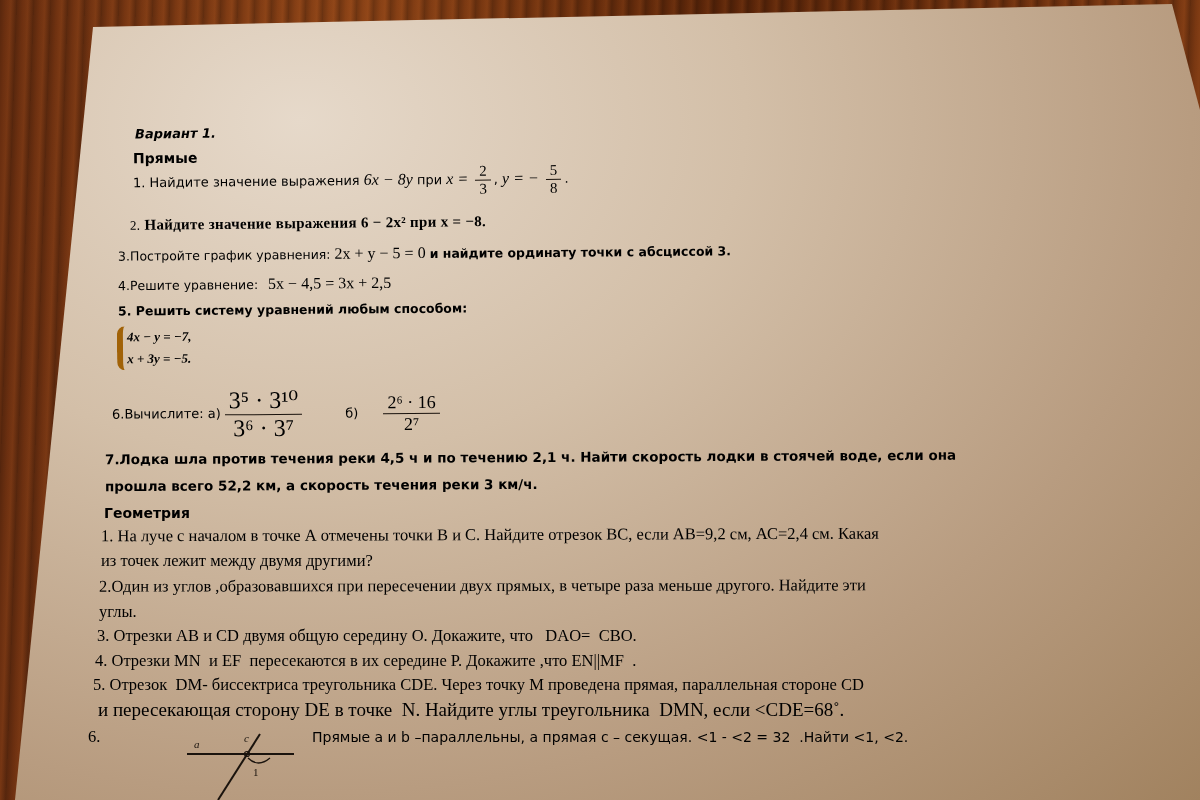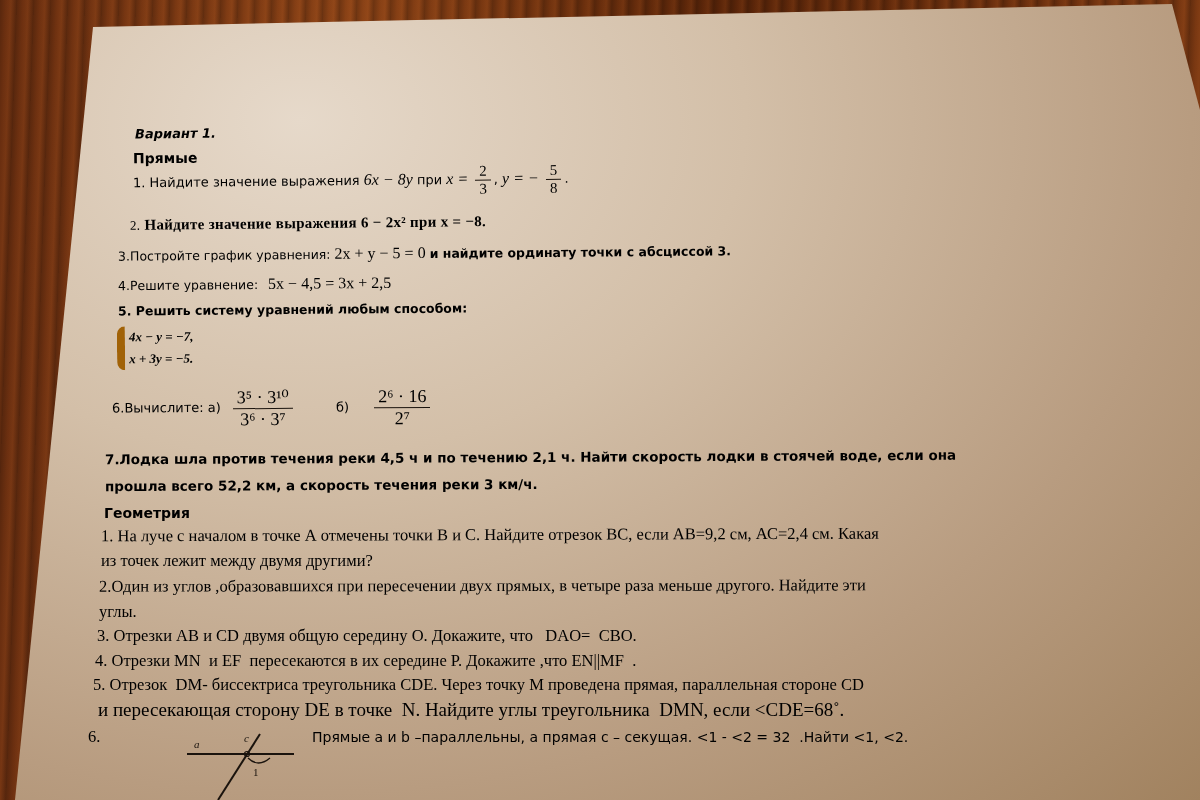--- a/index.html
+++ b/index.html
@@ -21,21 +21,21 @@
     color: #000000;
   }
   .line { position: absolute; white-space: nowrap; }
   .bold { font-weight: bold; }
   .cal { font-family: "DejaVu Sans", sans-serif; }
   .serif { font-family: "Liberation Serif", "DejaVu Serif", serif; }
   .math { font-family: "Liberation Serif", "DejaVu Serif", serif; font-style: italic; }
   .frac { display: inline-block; vertical-align: middle; text-align: center; margin: 0 3px; }
   .frac .num { display: block; border-bottom: 1.5px solid #1a130d; padding: 0 4px; }
   .frac .den { display: block; padding: 0 4px; }
-  .sys { position: absolute; border-left: 8px solid #a16207; padding-left: 4px; border-radius: 8px 0 0 8px; }
+  .sys { position: absolute; border-left: 6px solid #a16207; padding-left: 4px; border-radius: 8px 0 0 8px; }
   .diagram { position: absolute; }
 </style>
 </head>
 <body>
 
 <div class="paper"></div>
 
 <div class="page">
 
   <div class="line bold cal" style="left:135px;top:126px;font-size:13px;font-style:italic;transform:rotate(-0.6deg);">Вариант 1.</div>
@@ -80,21 +80,21 @@
     <span>Решить систему уравнений любым способом:</span>
   </div>
   <div class="sys bold serif" style="left:117px;top:326px;font-size:13px;line-height:22px;transform:rotate(-0.5deg);">
     <div class="math">4x − y = −7,</div>
     <div class="math">x + 3y = −5.</div>
   </div>
 
   <div class="line cal" style="left:112px;top:386px;font-size:13px;transform:rotate(-0.4deg);">
     <span>6.</span><span>Вычислите:</span>
     <span>а)</span>
-    <span class="frac serif" style="font-size:18px;margin-left:8px;">
+    <span class="frac serif" style="font-size:24px;margin-left:0;">
       <span class="num">3⁵ · 3¹⁰</span>
       <span class="den">3⁶ · 3⁷</span>
     </span>
     <span style="margin-left:36px;">б)</span>
     <span class="frac serif" style="font-size:18px;margin-left:21px;">
       <span class="num">2⁶ · 16</span>
       <span class="den">2⁷</span>
     </span>
   </div>
 

